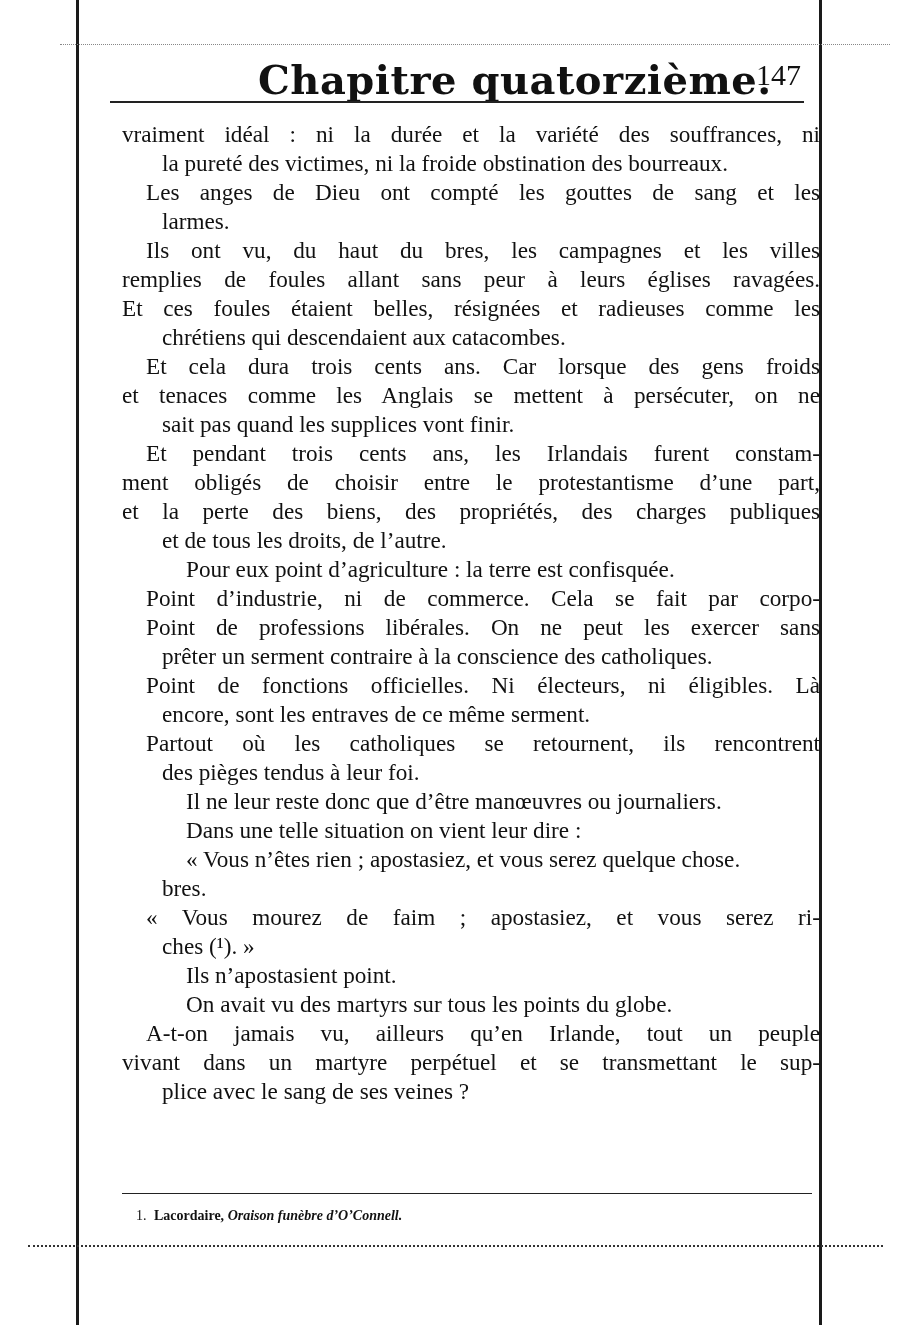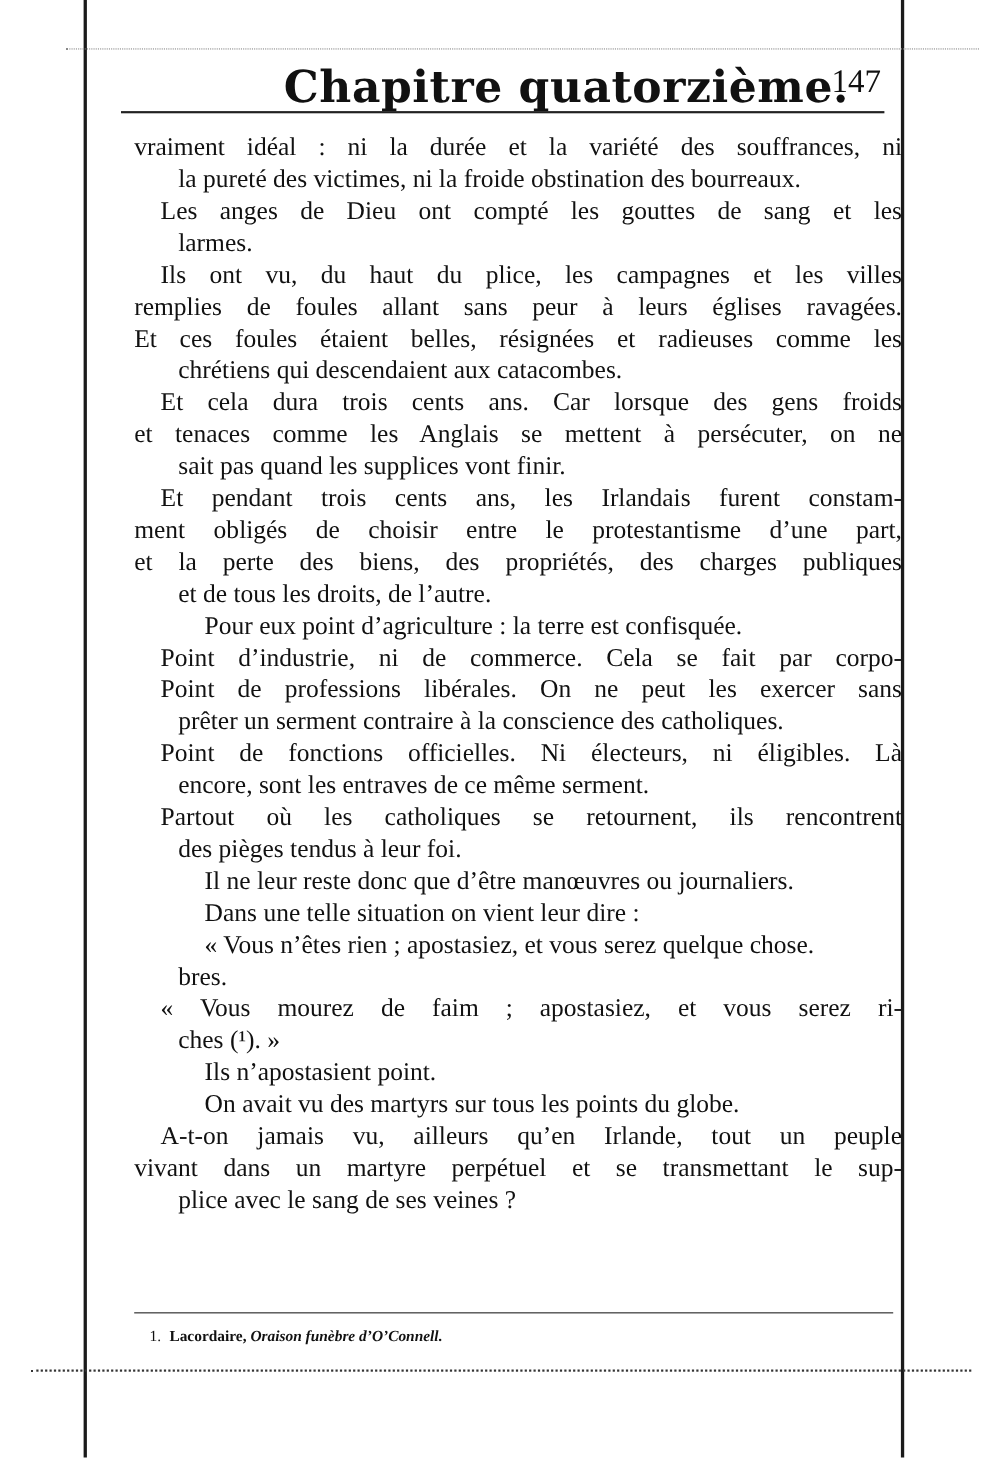--- a/index.html
+++ b/index.html
@@ -44,21 +44,21 @@
   <span class="running-title">Chapitre quatorzième.</span>
   <span class="page-number">147</span>
 </div>
 <div class="header-rule"></div>
 
 <div class="body-text" id="body-text">
     <div class="line">vraiment idéal : ni la durée et la variété des souffrances, ni</div>
     <div class="line last">la pureté des victimes, ni la froide obstination des bourreaux.</div>
     <div class="line indent">Les anges de Dieu ont compté les gouttes de sang et les</div>
     <div class="line last">larmes.</div>
-    <div class="line indent">Ils ont vu, du haut du plice, les campagnes et les villes</div>
+    <div class="line indent">Ils ont vu, du haut du bres, les campagnes et les villes</div>
     <div class="line">remplies de foules allant sans peur à leurs églises ravagées.</div>
     <div class="line">Et ces foules étaient belles, résignées et radieuses comme les</div>
     <div class="line last">chrétiens qui descendaient aux catacombes.</div>
     <div class="line indent">Et cela dura trois cents ans. Car lorsque des gens froids</div>
     <div class="line">et tenaces comme les Anglais se mettent à persécuter, on ne</div>
     <div class="line last">sait pas quand les supplices vont finir.</div>
     <div class="line indent">Et pendant trois cents ans, les Irlandais furent constam-</div>
     <div class="line">ment obligés de choisir entre le protestantisme d’une part,</div>
     <div class="line">et la perte des biens, des propriétés, des charges publiques</div>
     <div class="line last">et de tous les droits, de l’autre.</div>

